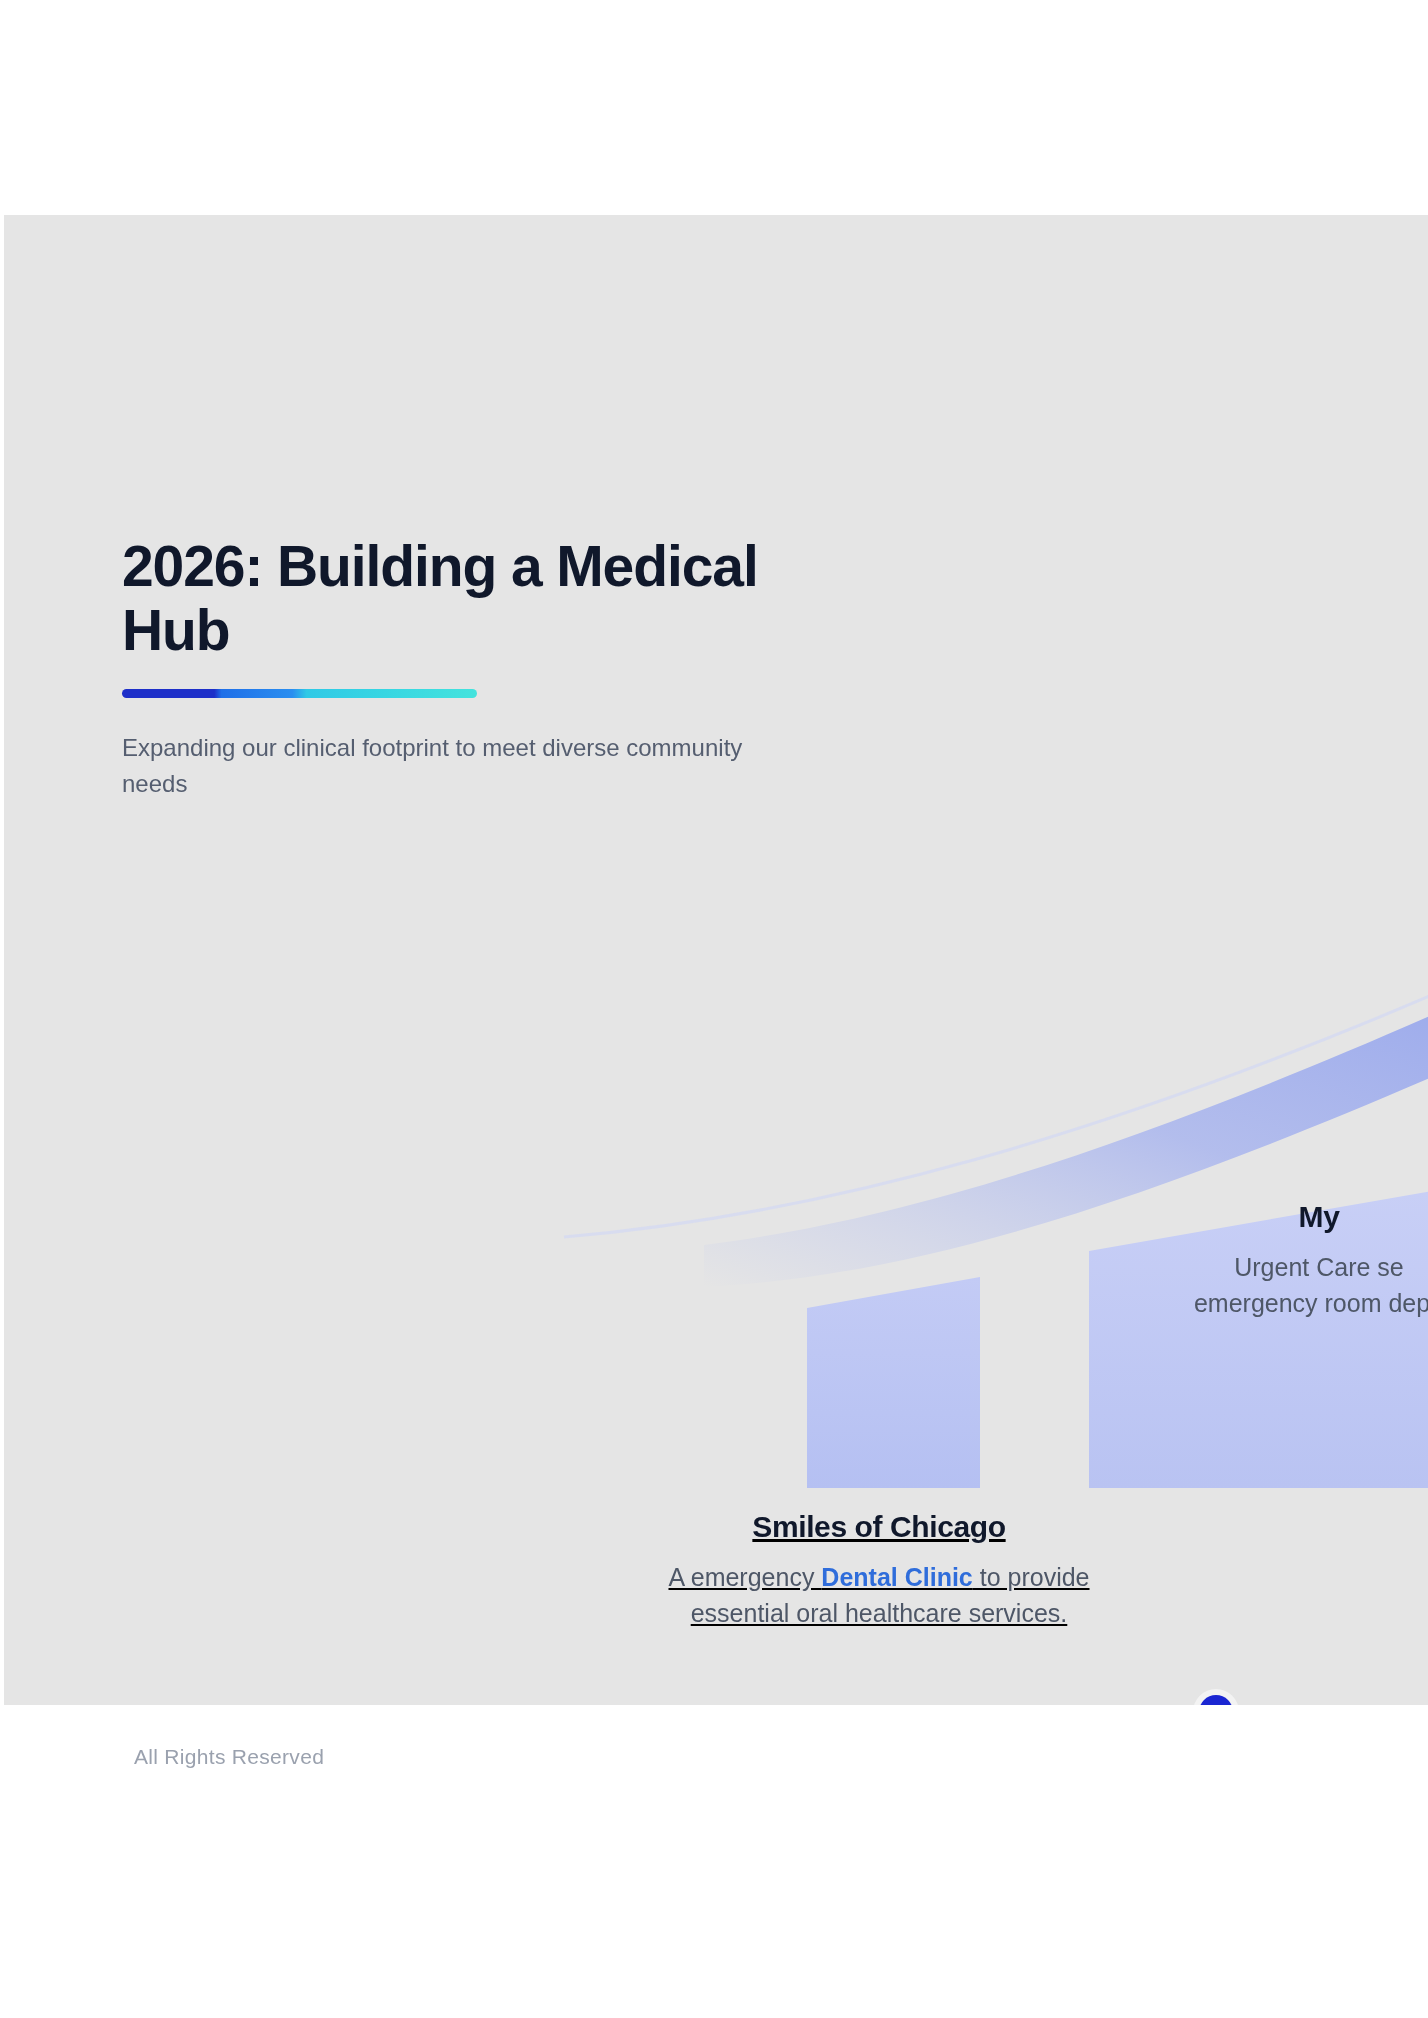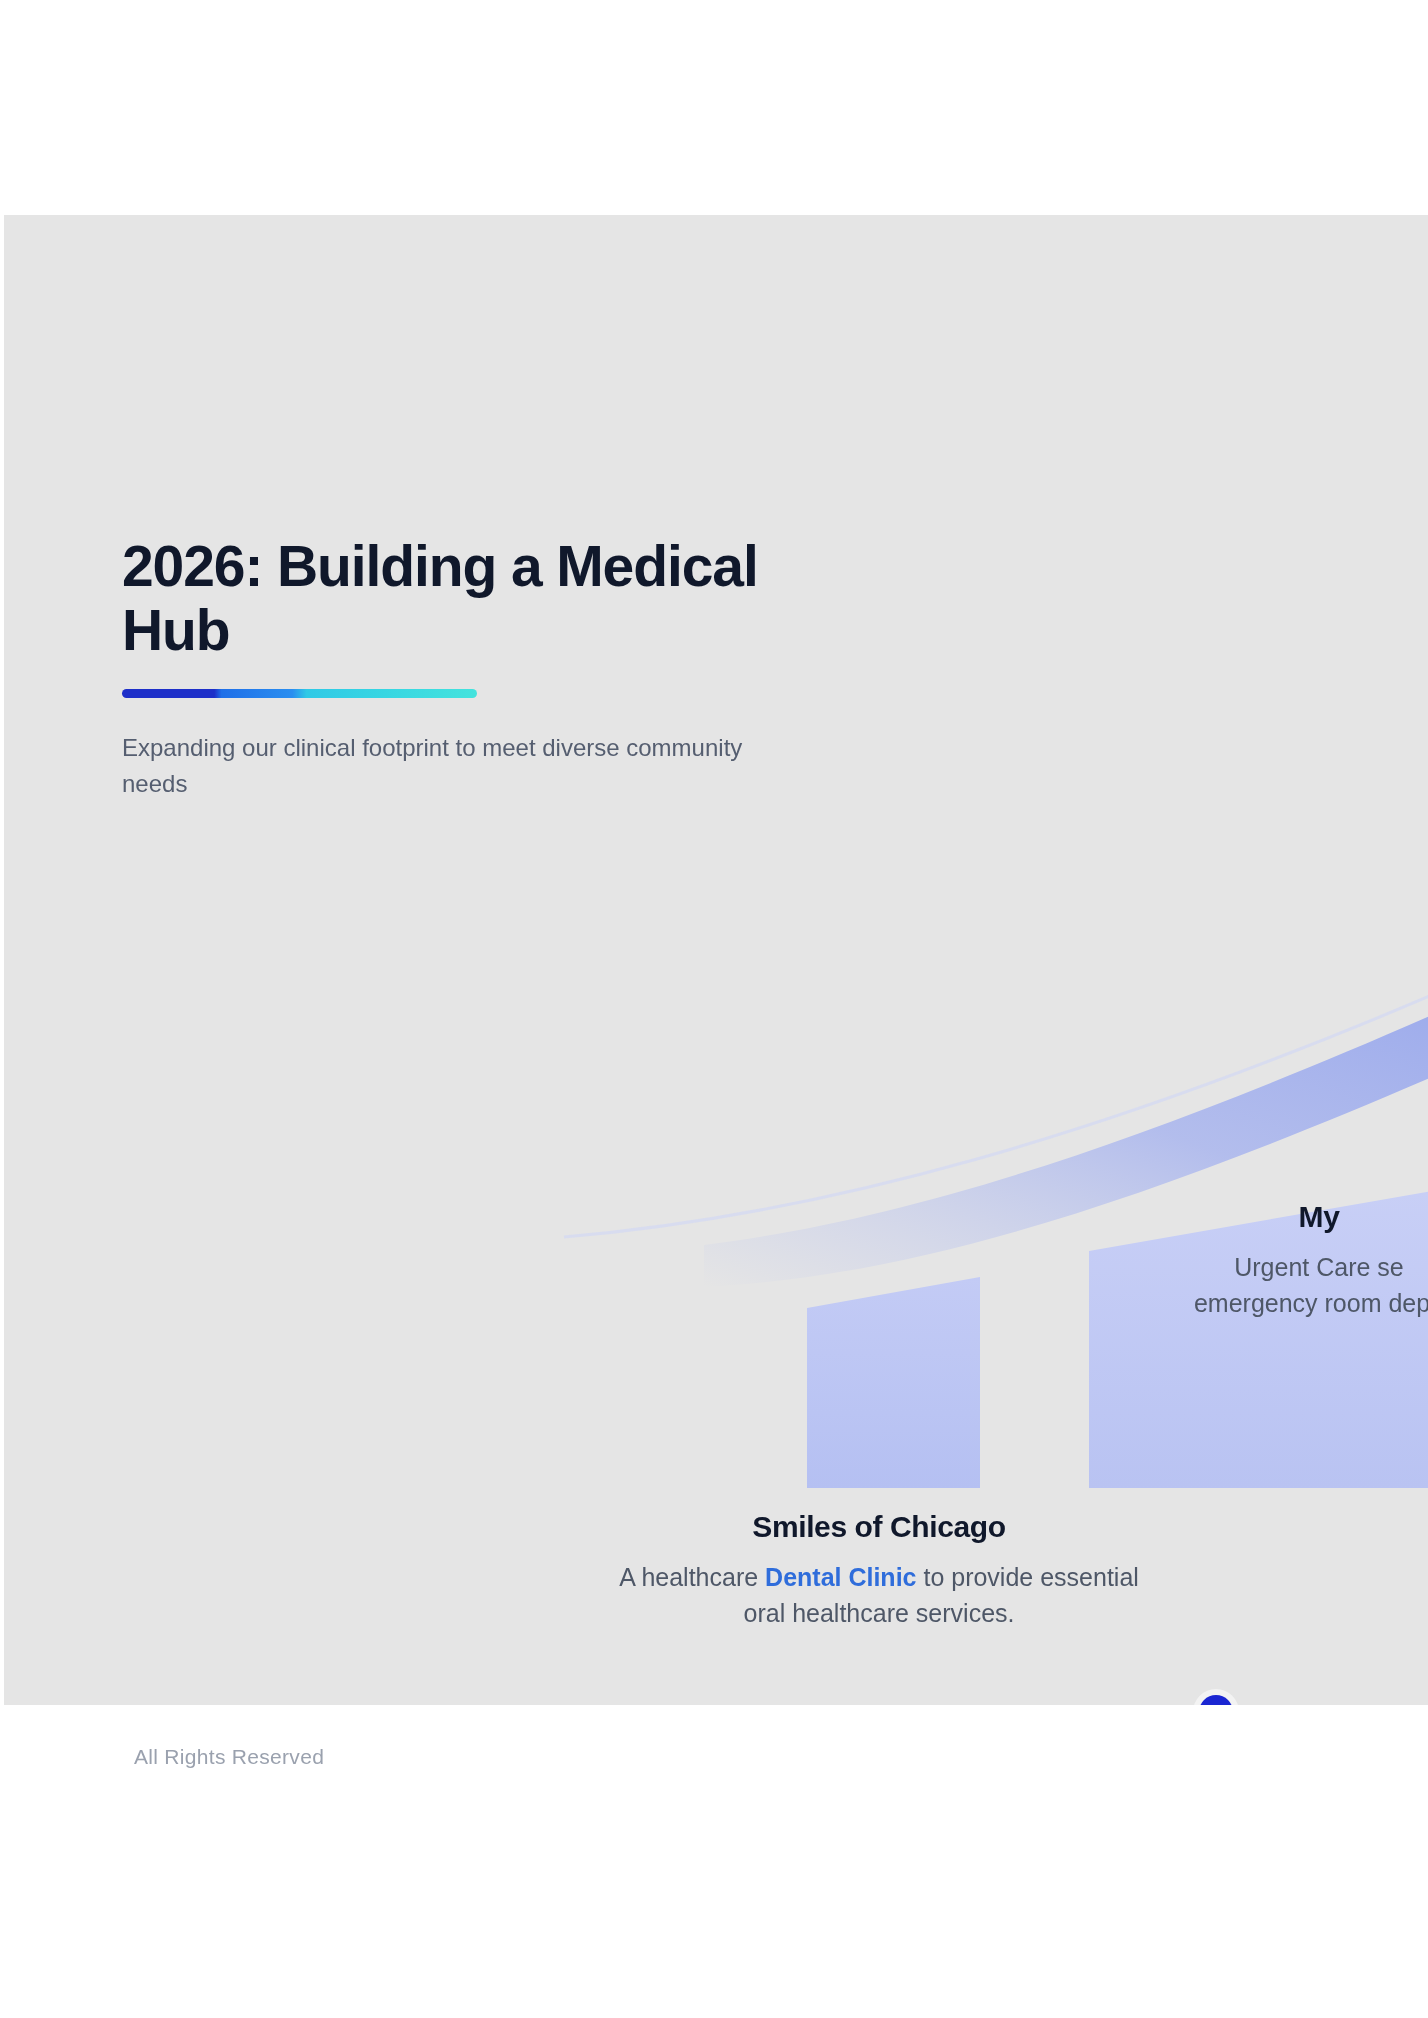--- a/index.html
+++ b/index.html
@@ -90,20 +90,21 @@
   .callout-urgent {
     left: 1055px;
     top: 985px;
     width: 520px;
   }
 
   .callout-dental {
     left: 615px;
     top: 1295px;
     width: 520px;
+    text-decoration: underline;
   }
 
   .callout-title {
     font-size: 30px;
     font-weight: 700;
     letter-spacing: -0.4px;
     color: #10182b;
     white-space: nowrap;
   }
 
@@ -201,21 +202,21 @@
       <div class="callout-title">My</div>
       <div class="callout-desc">
         <div>Urgent Care se</div>
         <div>emergency room depe</div>
       </div>
     </div>
 
     <div class="callout callout-dental">
       <div class="callout-title">Smiles of Chicago</div>
       <div class="callout-desc">
-        <span>A healthcare </span><span class="hl">Dental Clinic</span><span> to provide essential oral healthcare services.</span>
+        <span>A emergency </span><span class="hl">Dental Clinic</span><span> to provide essential oral healthcare services.</span>
       </div>
     </div>
 
     <div class="node-dot"></div>
 
   </div>
 
   <div class="footer-band"></div>
   <div class="footer-text">All Rights Reserved</div>
 

